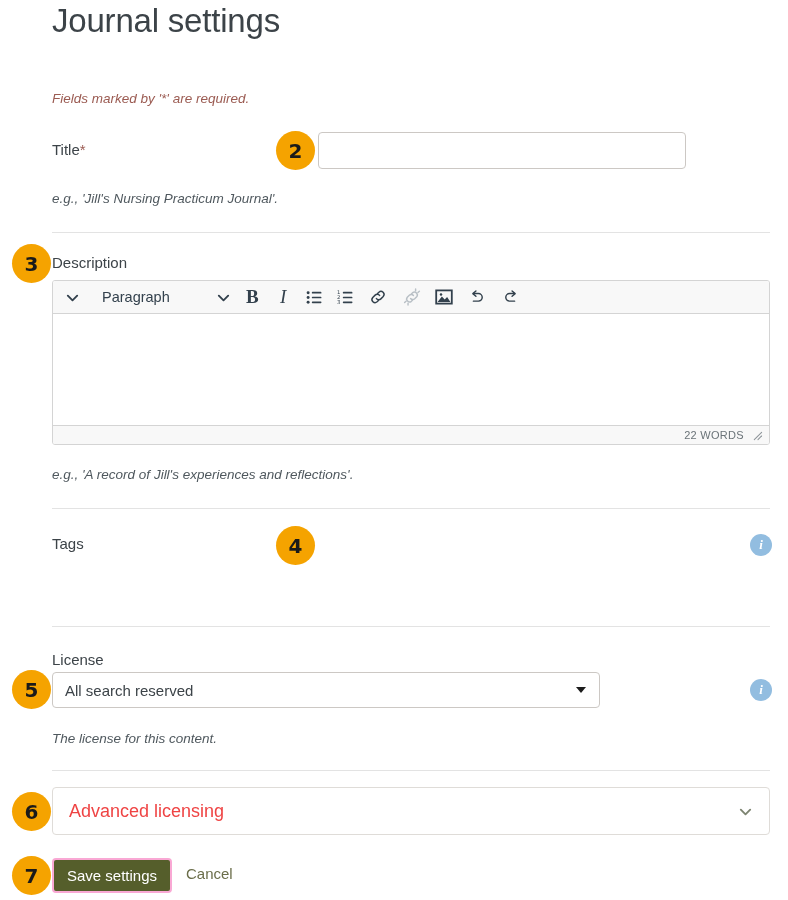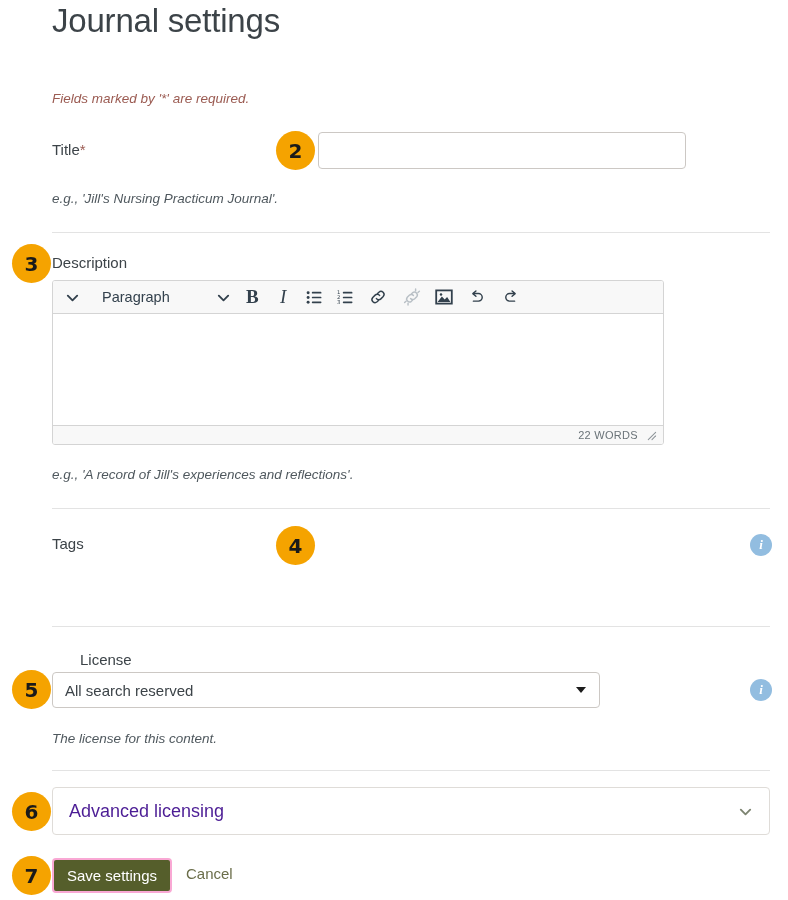--- a/index.html
+++ b/index.html
@@ -113,21 +113,21 @@
     transform: translateY(-50%);
     width: 16px; height: 16px;
     pointer-events: none;
   }
 
   
   .editor {
     position: absolute;
     left: 52px;
     top: 280px;
-    width: 612px;
+    width: 718px;
     border: 1px solid #d4d4d4;
     border-radius: 3px;
     background: #fff;
     overflow: hidden;
   }
   .editor-toolbar {
     height: 33px;
     background: #f8f8f8;
     border-bottom: 1px solid #d4d4d4;
     display: flex;
@@ -230,21 +230,21 @@
     border: 1px solid #dfdcd8;
     border-radius: 4px;
     background: #ffffff;
     display: flex;
     align-items: center;
     padding: 0 16px;
     cursor: pointer;
   }
   .collapsible-label {
     font-size: 18px;
-    color: #4c1d95;
+    color: #ef4444;
     flex: 1;
   }
   .chev-down {
     width: 15px; height: 15px;
     color: #7d8471;
   }
 
   
   .btn-save {
     position: absolute;
@@ -387,21 +387,21 @@
   <div class="step-badge" style="left:276px; top:526px;">4</div>
 
 
   <div class="info-icon" style="left:750px; top:534px;">
     <span>i</span>
   </div>
 
 
   <div class="divider" style="top:626px;"></div>
 
-  <div class="field-label" style="left:52px; top:650px;margin-left:28px;">License</div>
+  <div class="field-label" style="left:52px; top:650px;">License</div>
   <div class="step-badge" style="left:12px; top:670px;">5</div>
 
   <div class="select-box" style="left:52px; top:672px; width:548px; height:36px;">
     <span>All search reserved</span>
     <span class="select-caret"></span>
   </div>
 
   <div class="info-icon" style="left:750px; top:679px;">
     <span>i</span>
   </div>

